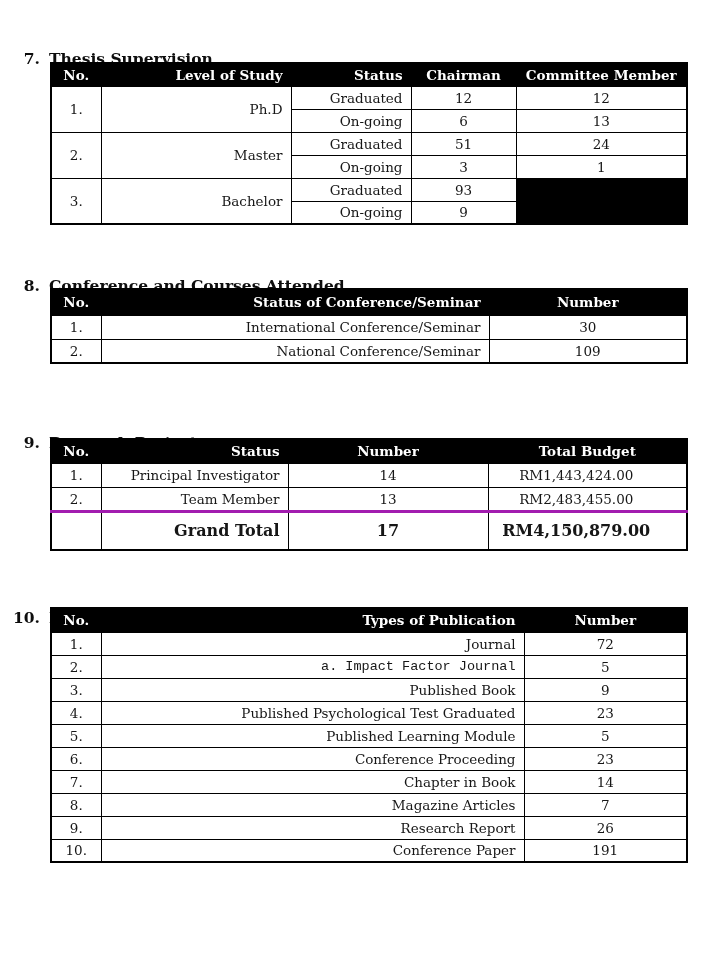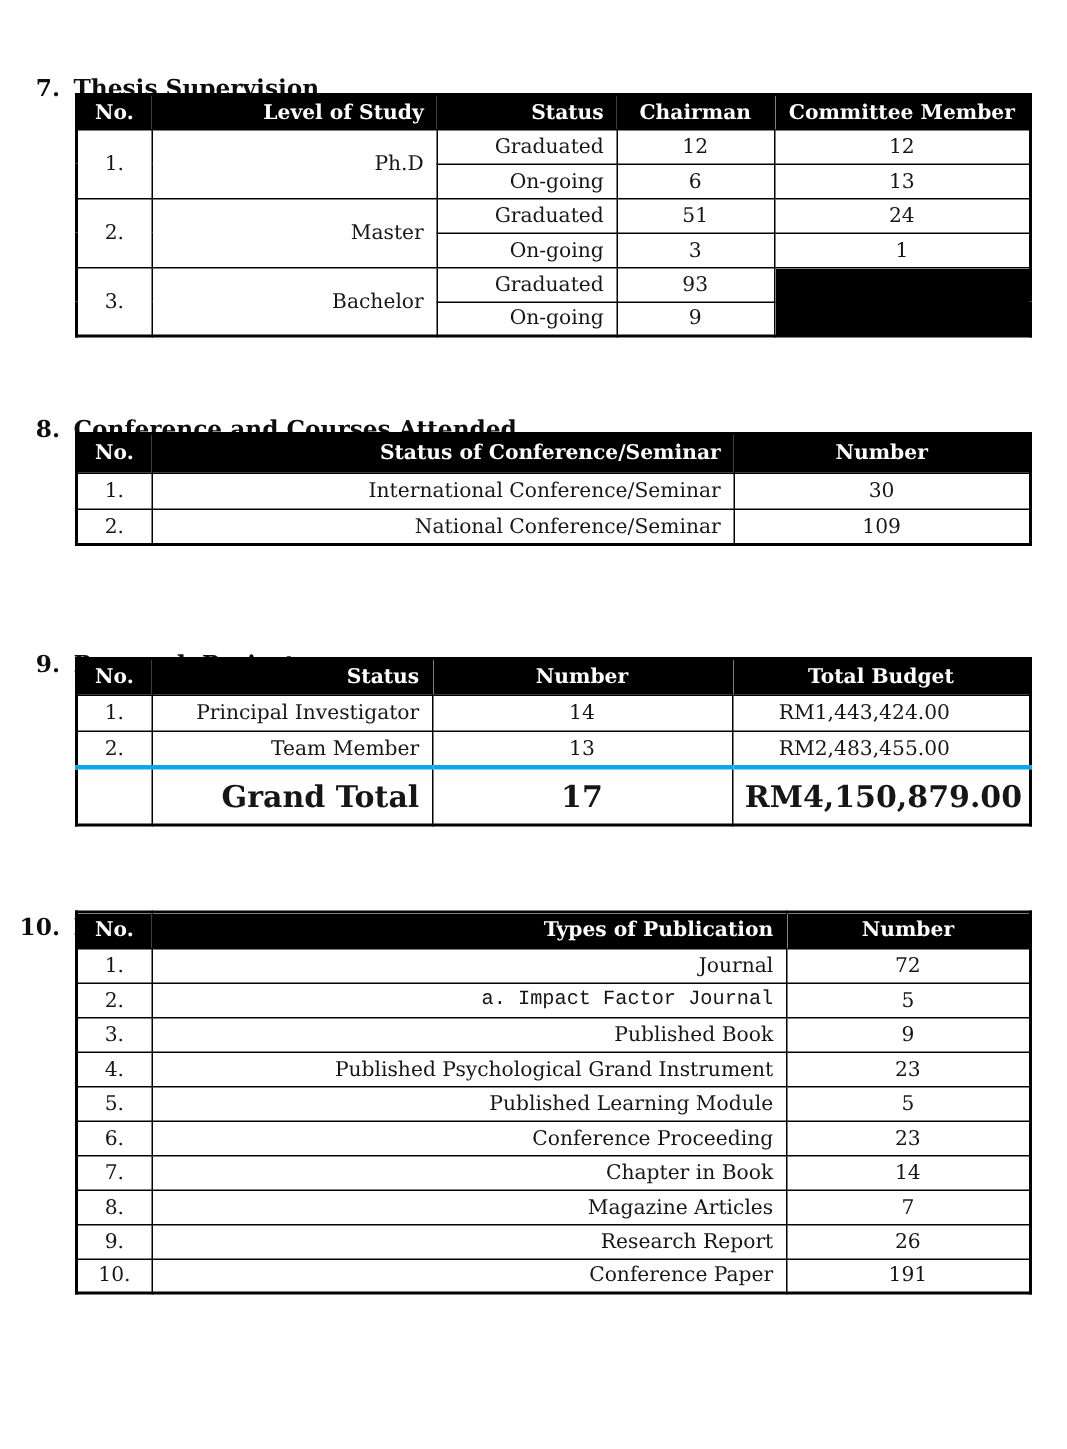--- a/index.html
+++ b/index.html
@@ -41,21 +41,21 @@
   .t1 td { height: 23px; } .t1 th { height: 23px; }
   .t2 td { height: 24px; } .t2 th { height: 26px; }
   .t3 td { height: 24px; } .t3 th { height: 24px; }
   .t4 td { height: 23px; } .t4 th { height: 24px; }
 
   .c { text-align: center; }
   .l { text-align: right; }
   .r { text-align: center; padding-right: 30px !important; }
   .indent { padding-left: 14px !important; font-family: Liberation Mono, monospace; }
   .bold { font-weight: bold; }
-  .gt td { border-top: 3px solid #0ea5e9; height: 39px; font-size: 20px; }
+  .gt td { border-top: 3px solid #a21caf; height: 39px; font-size: 16px; }
   td.redacted { background: #000000; border-color: #000000; }
 </style>
 </head>
 <body>
 
 <div class="page">
 
   <div class="heading" style="top:23px">
     <span class="num">7.</span>
     <span class="title">Thesis Supervision</span>
@@ -220,21 +220,21 @@
         <td class="l indent">a. Impact Factor Journal</td>
         <td class="c">5</td>
       </tr>
       <tr>
         <td class="c">3.</td>
         <td class="l">Published Book</td>
         <td class="c">9</td>
       </tr>
       <tr>
         <td class="c">4.</td>
-        <td class="l">Published Psychological Grand Instrument</td>
+        <td class="l">Published Psychological Test Graduated</td>
         <td class="c">23</td>
       </tr>
       <tr>
         <td class="c">5.</td>
         <td class="l">Published Learning Module</td>
         <td class="c">5</td>
       </tr>
       <tr>
         <td class="c">6.</td>
         <td class="l">Conference Proceeding</td>

